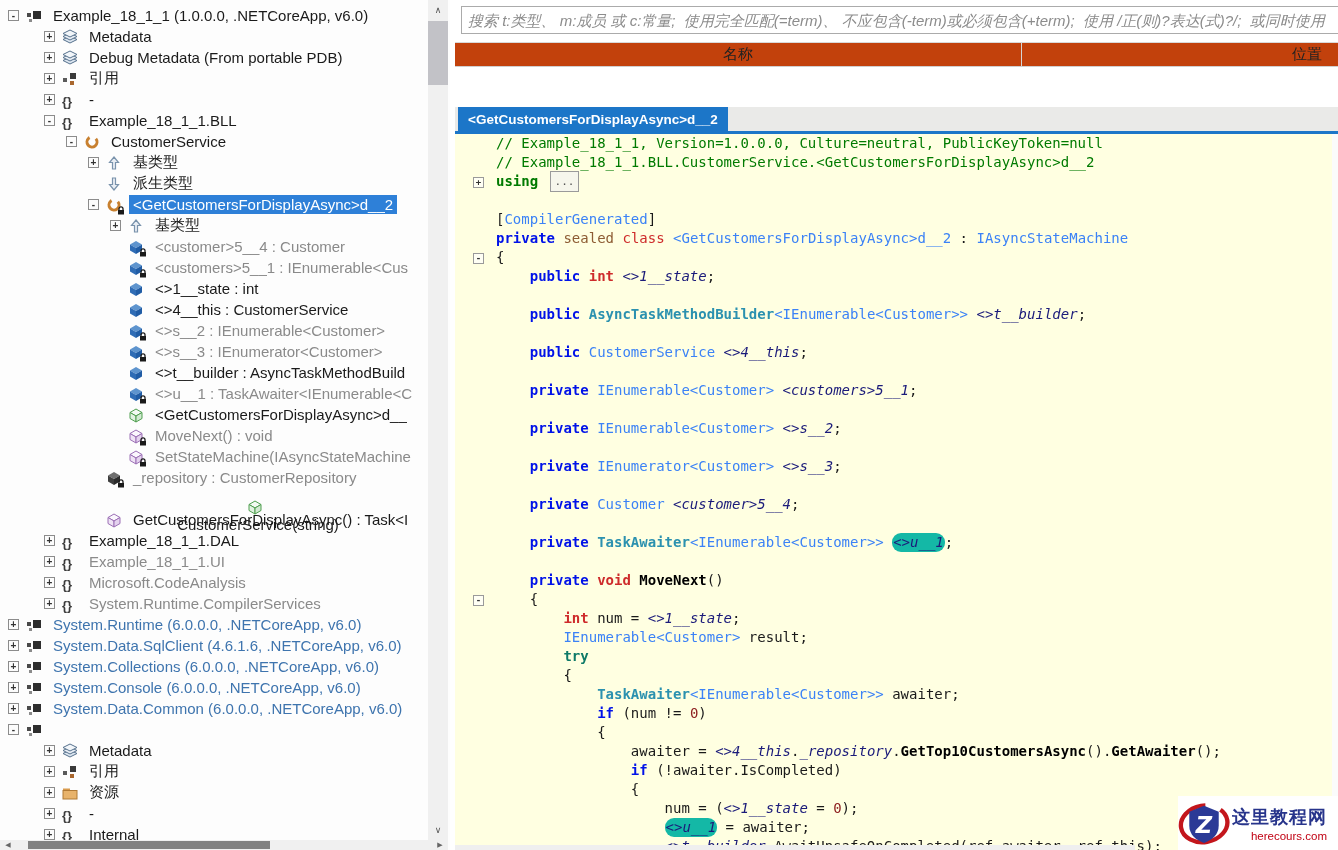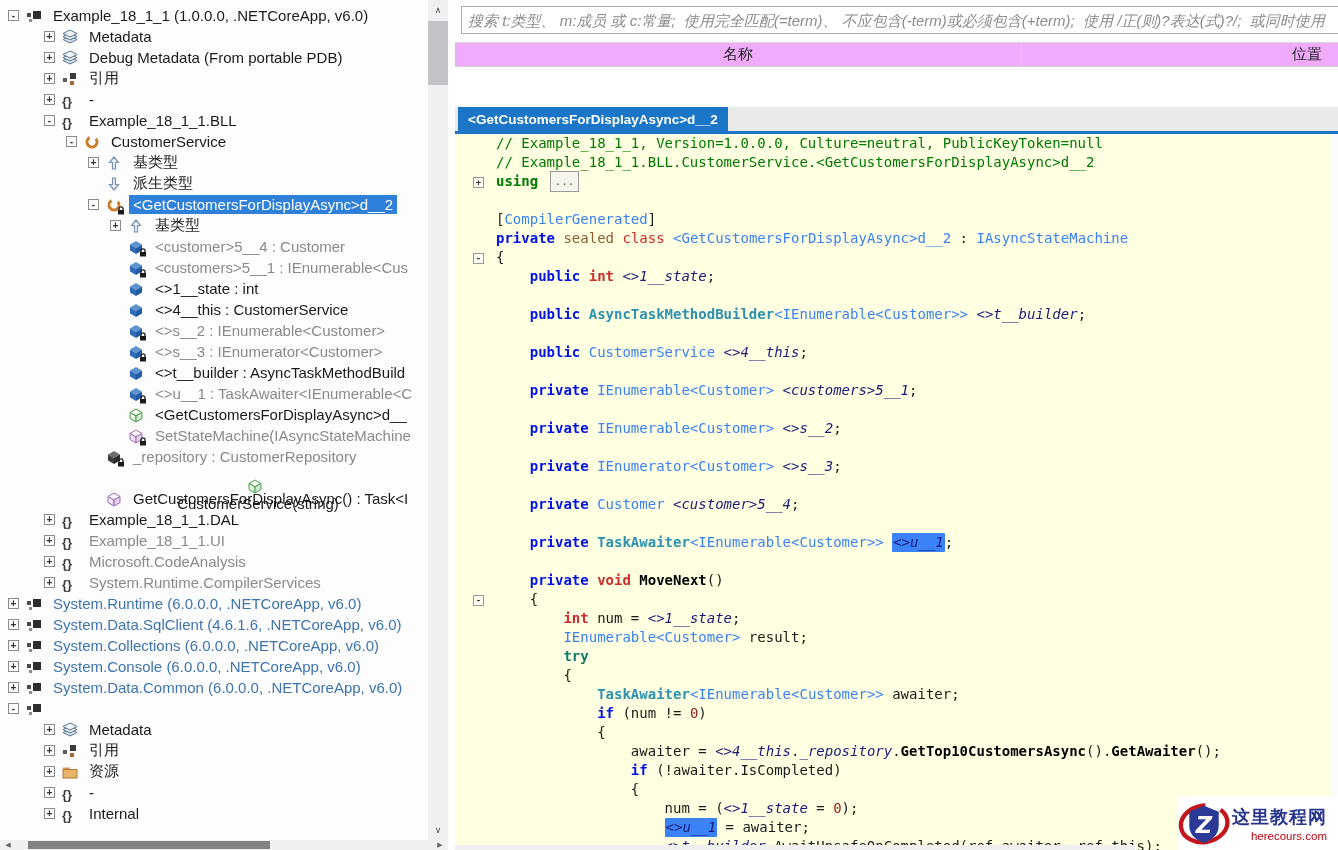--- a/index.html
+++ b/index.html
@@ -36,21 +36,21 @@
   #tree-hsb .arr { position:absolute; top:0; width:14px; height:10px; color:#666; font-size:7px; line-height:10px; text-align:center; }
   #tree-hsb .arr.l { left:1px; } #tree-hsb .arr.r { right:1px; }
   
   #right-panel { position:absolute; left:455px; top:0; width:883px; height:850px; background:#fff; }
   #search-input {
     position:absolute; left:6px; top:6px; width:890px; height:28px;
     border:1px solid #ABABAB; background:#fff; padding:0 6px;
     font-family:"Liberation Sans", sans-serif; font-size:15px; font-style:italic; color:#333;
   }
   #search-input::placeholder { color:#8C8C8C; font-style:italic; opacity:1; }
-  #results-header { position:absolute; left:0; top:42px; width:883px; height:25px; background:#f0abfc;
+  #results-header { position:absolute; left:0; top:42px; width:883px; height:25px; background:#c2410c;
     border-top:1px solid #D9D9D9; border-bottom:1px solid #CFCFCF; display:flex; font-size:15px; color:#222; }
   #results-header .hcell { height:100%; display:flex; align-items:center; }
   #results-header .hcell.name { width:567px; justify-content:center; border-right:1px solid #D5D5D5; }
   #results-header .hcell.loc  { flex:1; justify-content:flex-end; padding-right:16px; }
   #results-body { position:absolute; left:0; top:67px; width:883px; height:40px; background:#fff; }
   #tab-strip { position:absolute; left:0; top:107px; width:883px; height:24px; background:#EAEAE8; }
   #doc-tab {
     position:absolute; left:3px; top:0; height:24px; background:#1C76C8; color:#fff;
     font-size:13.5px; font-weight:bold; padding:0 10px; display:flex; align-items:center;
   }
@@ -69,21 +69,21 @@
   .sg { white-space:pre; }
   .sg.cmt  { color:#007A00; }
   .sg.usingkw { color:#007A00; font-weight:bold; }
   .sg.kw   { color:#0012E8; font-weight:bold; }
   .sg.mod  { color:#8D5C33; }
   .sg.ckw  { color:#CE2B2B; }
   .sg.tkw  { color:#CE2B2B; font-weight:bold; }
   .sg.type { color:#3b82f6; }
   .sg.stype{ color:#2B91AF; font-weight:bold; }
   .sg.field{ color:#1B1B7A; font-style:italic; }
-  .sg.fieldhl { color:#1B1B7A; font-style:italic; background:#3b82f6; padding:0 1px; border-radius:1px; }
+  .sg.fieldhl { color:#1B1B7A; font-style:italic; background:#14b8a6; padding:0 1px; border-radius:9px; }
   .sg.meth { color:#000; font-weight:bold; }
   .sg.num  { color:#8E2020; }
   .sg.plain{ color:#1A1A1A; }
   .sg.trykw{ color:#0E7A68; font-weight:bold; }
   .sg.foldbox { border:1px solid #9A9A9A; background:#F6F6EC; color:#555; padding:0 4px; font-size:11px; margin-left:3px; }
   #code-right-strip { position:absolute; right:0; top:134px; width:6px; height:716px; background:#FBFBFB; }
   #code-hsb { position:absolute; left:0; bottom:0; width:680px; height:5px; background:#EFEFEF; }
   
   #watermark { position:absolute; right:0; bottom:0; width:160px; height:54px; background:#fff; display:flex; align-items:center; }
   #wm-text { display:flex; flex-direction:column; align-items:flex-end; margin-left:2px; }
@@ -269,20 +269,32 @@
           <span class="tlab">&lt;&gt;u__1 : TaskAwaiter&lt;IEnumerable&lt;C</span>
         </div>
         <div class="trow" style="padding-left: 110px;">
           <span class="exp hidden">+</span>
           <span class="ticon"><svg width="16" height="16">
               <polygon points="8,2 14,5.5 8,9 2,5.5" fill="#F3FAF3" stroke="#4E9E4E"></polygon>
               <polygon points="2,5.5 8,9 8,15 2,11.5" fill="#E2F2E2" stroke="#4E9E4E"></polygon>
               <polygon points="14,5.5 8,9 8,15 14,11.5" fill="#D2EAD2" stroke="#4E9E4E"></polygon>
             </svg></span>
           <span class="tlab">&lt;GetCustomersForDisplayAsync&gt;d__</span>
+        </div>
+        <div class="trow grey" style="padding-left: 110px;">
+          <span class="exp hidden">+</span>
+          <span class="ticon"><svg width="16" height="16">
+              <polygon points="8,2 14,5.5 8,9 2,5.5" fill="#FBF7FD" stroke="#9B6FB5"></polygon>
+              <polygon points="2,5.5 8,9 8,15 2,11.5" fill="#EFE3F5" stroke="#9B6FB5"></polygon>
+              <polygon points="14,5.5 8,9 8,15 14,11.5" fill="#E4D2EE" stroke="#9B6FB5"></polygon>
+            </svg><svg class="lock" width="8" height="9" viewBox="0 0 8 9">
+              <path d="M2 4 V2.8 a2 2 0 0 1 4 0 V4" fill="none" stroke="#1A1A1A" stroke-width="1.3"></path>
+              <rect x="1" y="4" width="6" height="4.5" fill="#1A1A1A"></rect>
+            </svg></span>
+          <span class="tlab">MoveNext() : void</span>
         </div>
         <div class="trow grey" style="padding-left: 110px;">
           <span class="exp hidden">+</span>
           <span class="ticon"><svg width="16" height="16">
               <polygon points="8,2 14,5.5 8,9 2,5.5" fill="#FBF7FD" stroke="#9B6FB5"></polygon>
               <polygon points="2,5.5 8,9 8,15 2,11.5" fill="#EFE3F5" stroke="#9B6FB5"></polygon>
               <polygon points="14,5.5 8,9 8,15 14,11.5" fill="#E4D2EE" stroke="#9B6FB5"></polygon>
             </svg><svg class="lock" width="8" height="9" viewBox="0 0 8 9">
               <path d="M2 4 V2.8 a2 2 0 0 1 4 0 V4" fill="none" stroke="#1A1A1A" stroke-width="1.3"></path>
               <rect x="1" y="4" width="6" height="4.5" fill="#1A1A1A"></rect>

